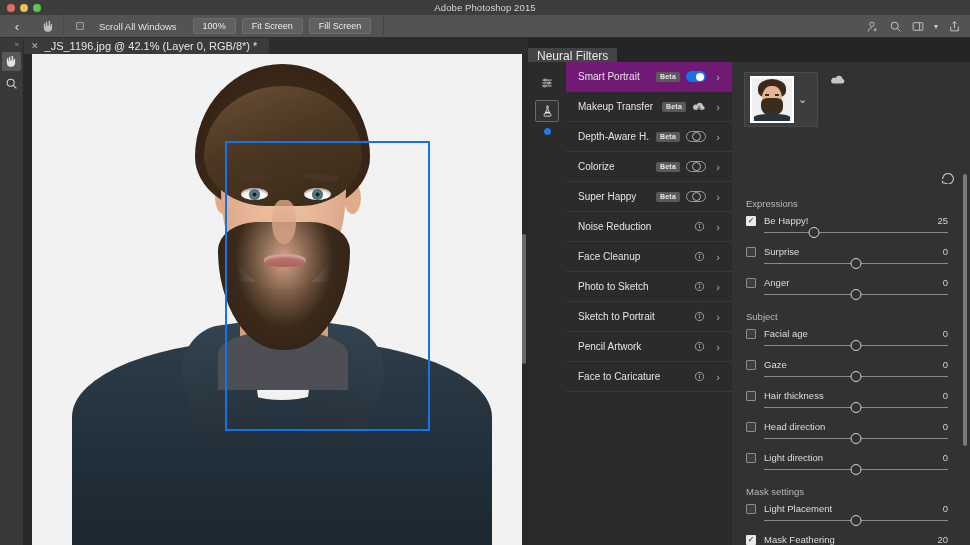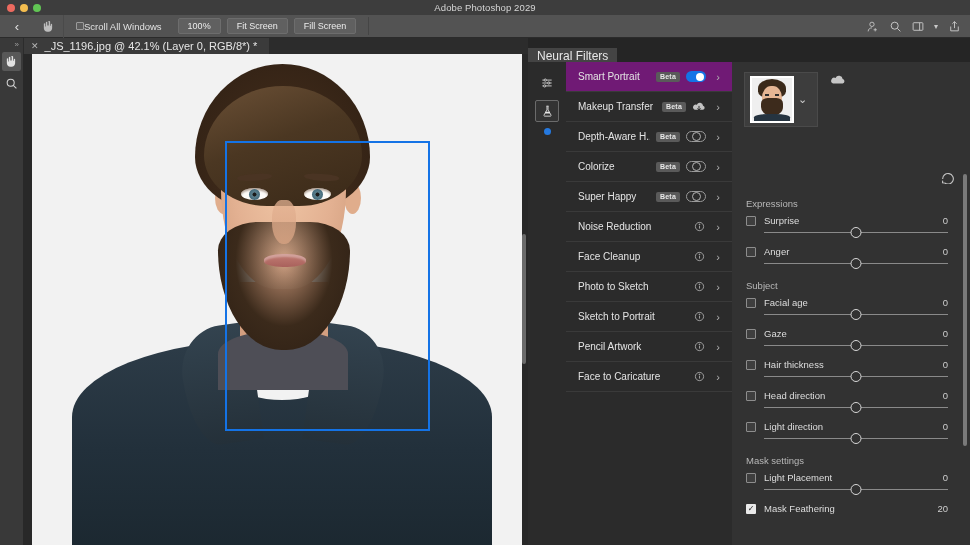--- a/index.html
+++ b/index.html
@@ -30,21 +30,21 @@
   .optionsbar {
     position: absolute; left: 0; top: 15px; width: 970px; height: 23px;
     background: #535353; display: flex; align-items: center;
     border-bottom: 1px solid #2b2b2b;
   }
   .ob-back { width: 34px; text-align: center; color: #e2e2e2; font-size: 13px; }
   .ob-tool {
     width: 30px; height: 23px; display: flex; align-items: center; justify-content: center;
     border-right: 1px solid #4a4a4a;
   }
-  .ob-chk { display: flex; align-items: center; gap: 0; padding: 0 10px 0 12px; }
+  .ob-chk { display: flex; align-items: center; gap: 15px; padding: 0 10px 0 12px; }
   .cbox-sm {
     width: 8px; height: 8px; border: 1px solid #9b9b9b; background: #5c5c5c; border-radius: 1px;
   }
   .ob-label { font-size: 9.5px; color: #e0e0e0; white-space: nowrap; }
   .ob-btn {
     height: 16px; padding: 0 9px; margin-left: 6px;
     background: #606060; border: 1px solid #6d6d6d; border-radius: 2px;
     display: flex; align-items: center; justify-content: center;
     font-size: 9px; color: #ececec; white-space: nowrap;
   }
@@ -261,21 +261,21 @@
 <body>
 
 <div id="app">
 
   <div class="titlebar">
     <div class="lights">
       <div class="light l-red"></div>
       <div class="light l-yel"></div>
       <div class="light l-grn"></div>
     </div>
-    <div class="titlebar-title">Adobe Photoshop 2029</div>
+    <div class="titlebar-title">Adobe Photoshop 2015</div>
   </div>
 
   <div class="optionsbar">
     <div class="ob-back">‹</div>
     <div class="ob-tool">
       <svg width="13" height="13" viewBox="0 0 24 24" fill="#bdbdbd">
         <path d="M12 2c-.7 0-1.2.6-1.2 1.3v7H9.6V4.6c0-.7-.6-1.3-1.3-1.3s-1.2.6-1.2 1.3v7.6H5.9V7.1c0-.7-.6-1.2-1.3-1.2s-1.2.5-1.2 1.2v8.3c0 3.6 2.9 6.4 6.4 6.4h2.5c3.5 0 6.4-2.8 6.4-6.4V8.3c0-.7-.6-1.2-1.3-1.2s-1.2.5-1.2 1.2v2.1h-1.2V3.3c0-.7-.6-1.3-1.3-1.3s-1.2.6-1.2 1.3v7h-1.2v-7C13.3 2.6 12.7 2 12 2z"></path>
       </svg>
     </div>
     <div class="ob-chk">
@@ -534,20 +534,31 @@
           <svg width="16" height="14" viewBox="0 0 24 20" fill="none" stroke="#c2c2c2" stroke-width="1.7">
             <path d="M4 13a8 8 0 1 1 3 6"></path>
               <path d="M7 19l-3.2-.4L4 15.4"></path>
           </svg>
         </div>
 
         <div class="settings-scrollarea" id="settings-list" style="top:130px;">
             <div class="sec-label">Expressions</div>
             <div class="ctrl">
               <div class="ctrl-head">
+                <span class="cbox on"></span>
+                <span class="ctrl-name">Be Happy!</span>
+                <span class="ctrl-val">25</span>
+              </div>
+              <div class="slider">
+                <div class="track"></div>
+                <div class="knob" style="left: 27%;"></div>
+              </div>
+            </div>
+            <div class="ctrl">
+              <div class="ctrl-head">
                 <span class="cbox off"></span>
                 <span class="ctrl-name">Surprise</span>
                 <span class="ctrl-val">0</span>
               </div>
               <div class="slider">
                 <div class="track"></div>
                 <div class="knob" style="left: 50%;"></div>
               </div>
             </div>
             <div class="ctrl">

